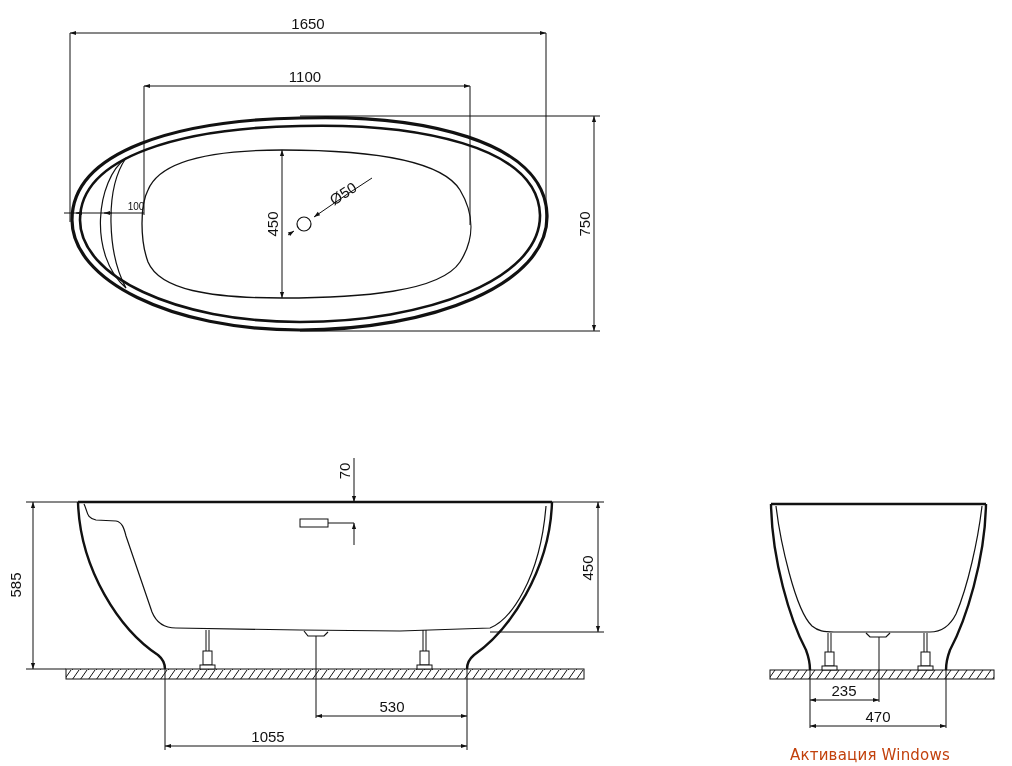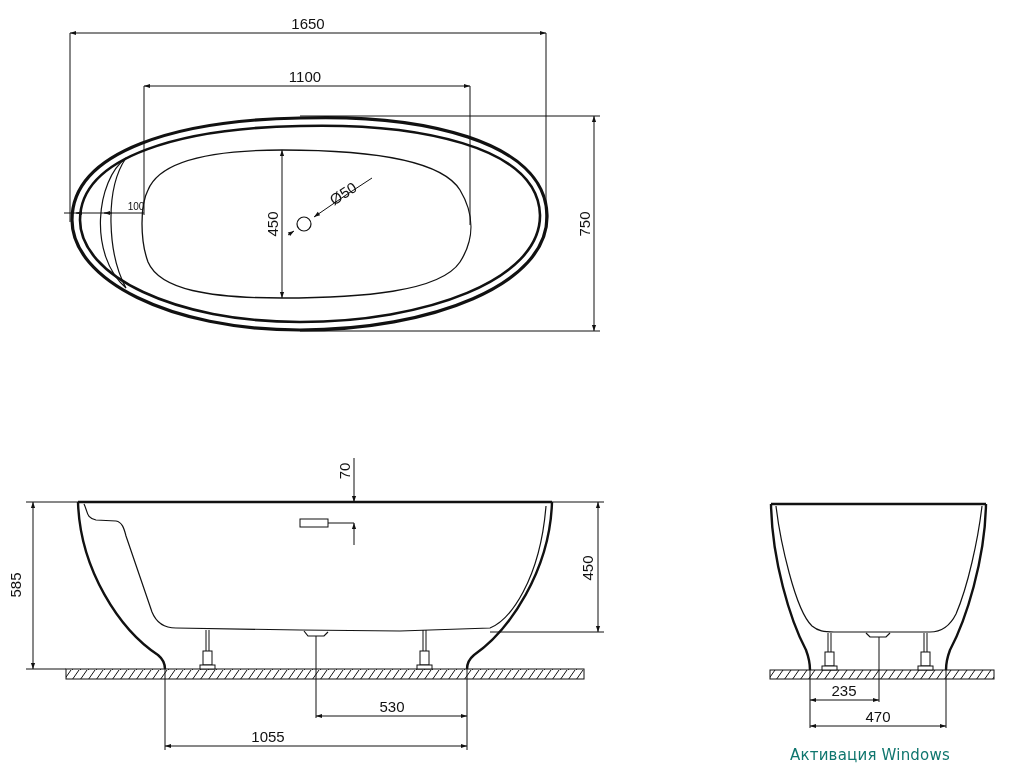--- a/index.html
+++ b/index.html
@@ -1,19 +1,19 @@
 <!DOCTYPE html>
 <html><head>
 <meta charset="utf-8">
 <style>
   html, body { margin: 0; padding: 0; background: #ffffff; }
   body { width: 1012px; height: 766px; position: relative; overflow: hidden; font-family: "Liberation Sans", sans-serif; }
   svg { position: absolute; left: 0; top: 0; }
   .dim-text { font-family: "Liberation Sans", sans-serif; fill: #111; }
-  .watermark { position: absolute; left: 790px; top: 746px; font-family: "DejaVu Sans", sans-serif; font-size: 15px; color: #0f766e; letter-spacing: 0.2px; }
+  .watermark { position: absolute; left: 790px; top: 746px; font-family: "DejaVu Sans", sans-serif; font-size: 15px; color: #c2410c; letter-spacing: 0.2px; }
 </style>
 </head>
 <body>
 
 <svg width="1012" height="766" viewBox="0 0 1012 766" xmlns="http://www.w3.org/2000/svg">
   <defs>
     <marker id="arr" viewBox="0 0 10 10" refX="10" refY="5" markerWidth="9" markerHeight="6" orient="auto-start-reverse" markerUnits="userSpaceOnUse">
       <path d="M0,1.5 L10,5 L0,8.5 z" fill="#111"></path>
     </marker>
     <pattern id="hatch" width="8" height="10" patternUnits="userSpaceOnUse">

